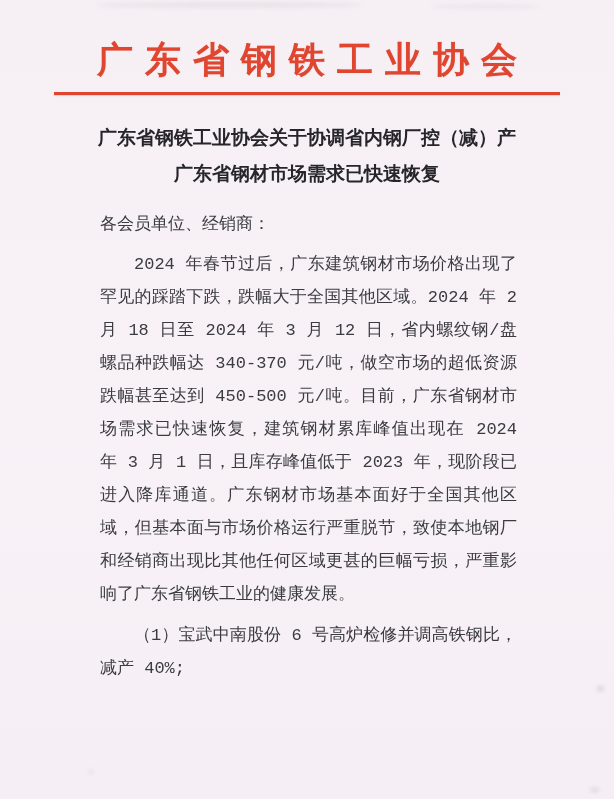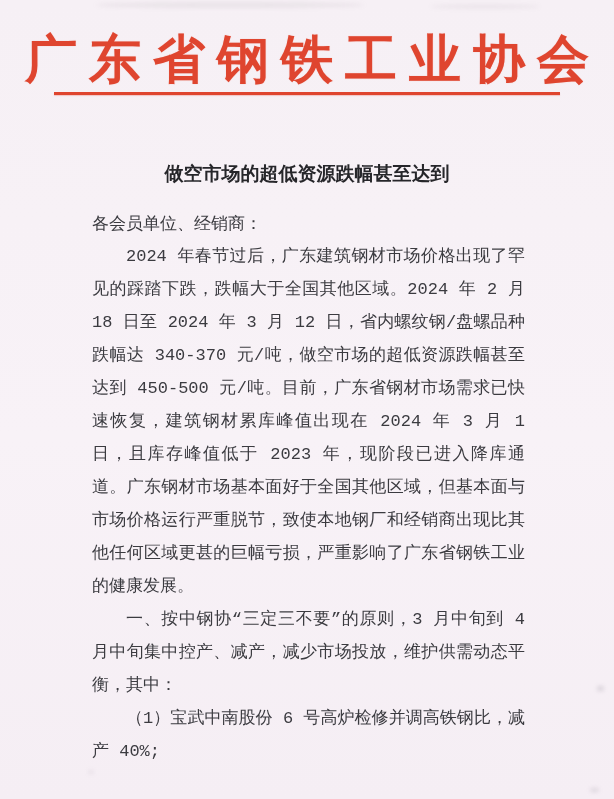--- a/index.html
+++ b/index.html
@@ -19,21 +19,21 @@
     background: linear-gradient(180deg, #f6f0f5 0%, #f8f2f7 55%, #f5eef4 100%);
     overflow: hidden;
   }
 
   
   .letterhead {
     margin: 34px 0 0 0;
     text-align: center;
     font-family: "Liberation Serif", "DejaVu Serif", serif;
     font-weight: bold;
-    font-size: 52px;
+    font-size: 36px;
     line-height: 52px;
     letter-spacing: 12px;
     padding-left: 12px;
     color: var(--accent, #df452f);
     text-shadow: 0 0 1px rgba(223, 69, 47, 0.35);
   }
   .red-rule {
     width: 506px;
     height: 3px;
     margin: 6px auto 0 auto;
@@ -55,21 +55,21 @@
   
   .body-text {
     margin: 15px 89px 0 92px;
     font-size: 17px;
     line-height: 33px;
     color: #3b3b40;
     text-align: justify;
     text-justify: inter-ideograph;
   }
   .body-text p {
-    margin: 0;
+    margin: 8px;
   }
   .indent {
     text-indent: 2em;
     font-family: Liberation Mono, monospace;
   }
 
   
   .artifact {
     position: absolute;
     border-radius: 50%;
@@ -93,26 +93,25 @@
   <div class="artifact dot-bottom-right"></div>
   <div class="artifact dot-left-low"></div>
 
   <header>
     <h1 class="letterhead">广东省钢铁工业协会</h1>
     <div class="red-rule"></div>
   </header>
 
   <main>
     <h2 class="doc-title">
-      <br>
-      <span>做空市场的超低资源跌幅甚至达到</span>
+      <span>广东省钢铁工业协会关于协调省内钢厂控（减）产</span><br>
+      <span>广东省钢材市场需求已快速恢复</span>
     </h2>
 
     <div class="body-text">
       <p>各会员单位、经销商：</p>
       <p class="indent">2024 年春节过后，广东建筑钢材市场价格出现了罕见的踩踏下跌，跌幅大于全国其他区域。2024 年 2 月 18 日至 2024 年 3 月 12 日，省内螺纹钢/盘螺品种跌幅达 340-370 元/吨，做空市场的超低资源跌幅甚至达到 450-500 元/吨。目前，广东省钢材市场需求已快速恢复，建筑钢材累库峰值出现在 2024 年 3 月 1 日，且库存峰值低于 2023 年，现阶段已进入降库通道。广东钢材市场基本面好于全国其他区域，但基本面与市场价格运行严重脱节，致使本地钢厂和经销商出现比其他任何区域更甚的巨幅亏损，严重影响了广东省钢铁工业的健康发展。</p>
-      <p class="indent">一、按中钢协“三定三不要”的原则，3 月中旬到 4 月中旬集中控产、减产，减少市场投放，维护供需动态平衡，其中：</p>
       <p class="indent">（1）宝武中南股份 6 号高炉检修并调高铁钢比，减产 40%;</p>
 
     </div>
   </main>
 
 </div>
 
 </body></html>

